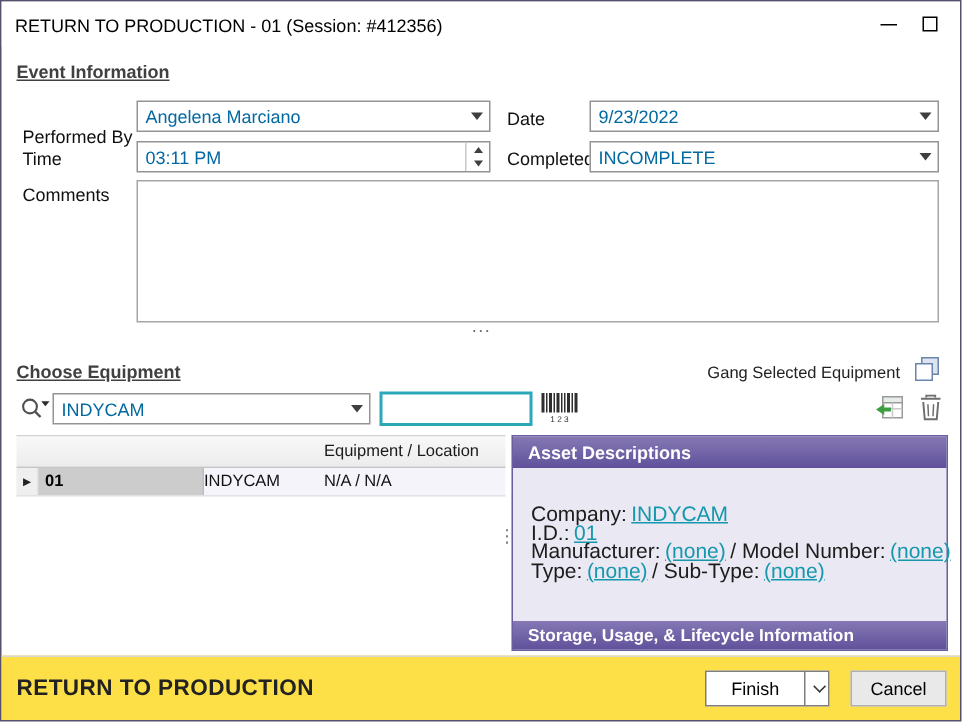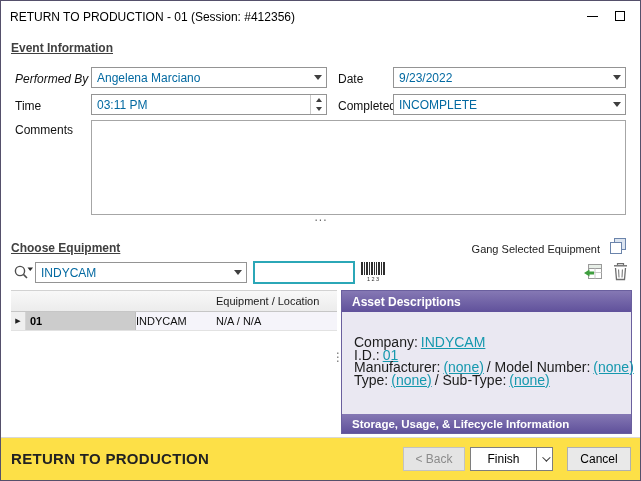--- a/index.html
+++ b/index.html
@@ -15,21 +15,21 @@
   .min-glyph{display:block;width:11px;border-top:1.5px solid #000;}
   .max-glyph{display:block;width:10px;height:10px;border:1px solid #000;}
 
   
   .section-title{position:absolute;font-size:12px;font-weight:bold;color:#404040;text-decoration:underline;white-space:nowrap;}
   #evt-title{left:10px;top:40px;}
   #choose-title{left:10px;top:240px;}
 
   
   .lbl{position:absolute;font-size:12px;color:#101010;white-space:nowrap;}
-  #lbl-performed{left:14px;top:71px;font-style:italic;}
+  #lbl-performed{left:14px;top:83px;}
   #lbl-date{left:337px;top:71px;}
   #lbl-time{left:14px;top:98px;}
   #lbl-completed{left:337px;top:98px;}
   #lbl-comments{left:14px;top:122px;}
 
   
   .combo{position:absolute;height:21px;background:#fff;border:1px solid #949494;}
   .ctxt{position:absolute;left:5px;top:50%;transform:translateY(-50%);font-size:12px;color:#0369a1;white-space:nowrap;}
   .dd{position:absolute;right:0;top:0;bottom:0;width:17px;display:flex;align-items:center;justify-content:center;cursor:pointer;}
   .arr-down{width:0;height:0;border-left:4px solid transparent;border-right:4px solid transparent;border-top:5px solid #3f3f3f;}
@@ -239,21 +239,20 @@
       </div>
       <div class="asset-line">
         <span>Type:</span><span class="alink">(none)</span><span>/ Sub-Type:</span><span class="alink">(none)</span>
       </div>
     </div>
     <div class="panel-hdr" id="storage-hdr">Storage, Usage, &amp; Lifecycle Information</div>
   </div>
 
   <div id="footer">
     <span id="footer-title">RETURN TO PRODUCTION</span>
-    <div class="btn" id="btn-back">&lt; Back</div>
     <div class="btn" id="btn-finish">Finish</div>
     <div class="btn" id="btn-finish-dd">
       <span class="chev"></span>
     </div>
     <div class="btn" id="btn-cancel">Cancel</div>
   </div>
 
 </div>
 
 </body></html>

